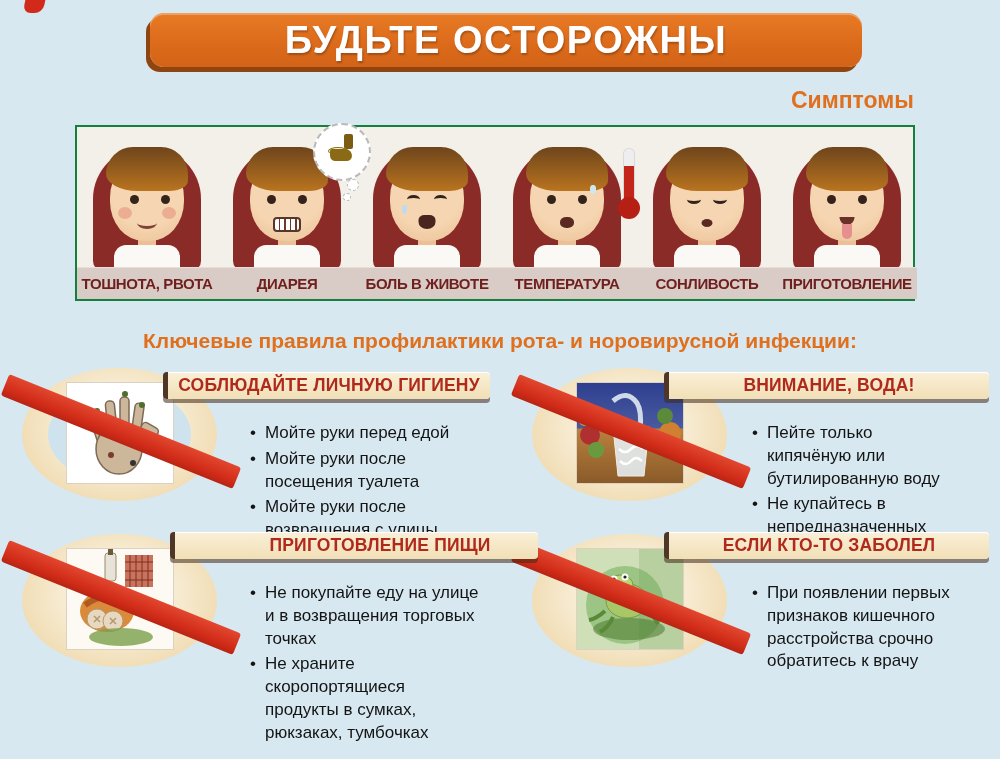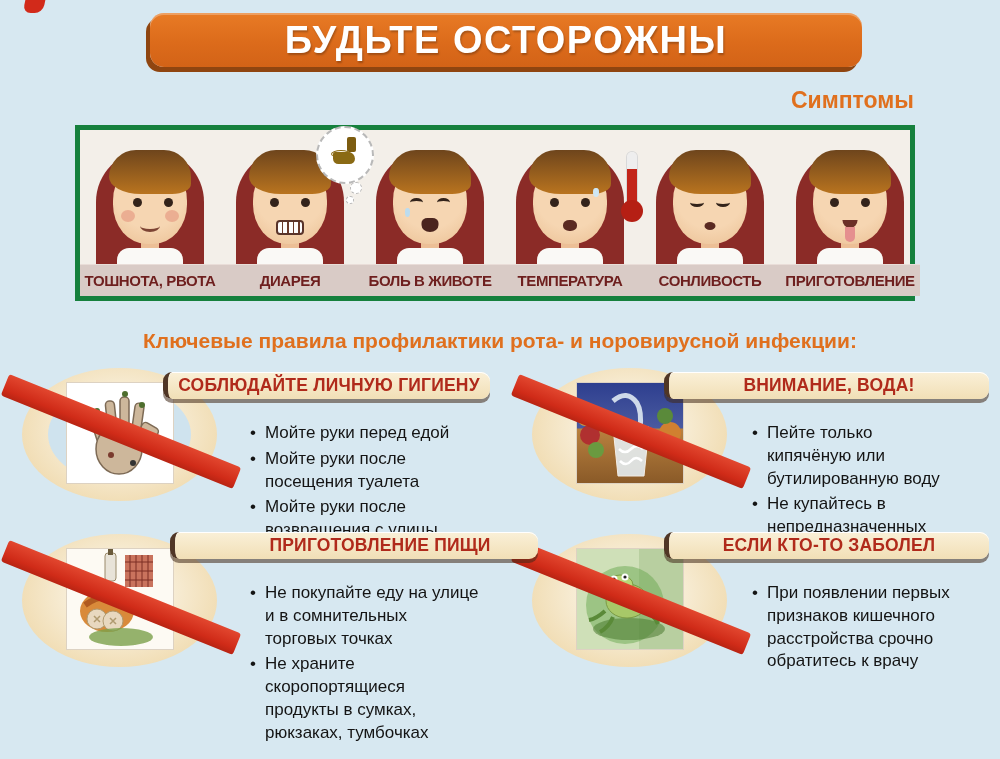--- a/index.html
+++ b/index.html
@@ -16,21 +16,21 @@
     border-radius:14px;display:flex;align-items:center;justify-content:center;
     box-shadow:-4px 5px 0 #8f4510, inset 0 2px 0 rgba(255,255,255,.28);}
   .title-banner span{color:#ffffff;font-weight:bold;font-size:38px;letter-spacing:1.5px;
     text-shadow:1px 2px 2px rgba(0,0,0,.25);white-space:nowrap;}
 
   .h-symptoms{position:absolute;left:0;top:87px;width:914px;text-align:right;
     color:#e0701e;font-size:23px;font-weight:bold;}
 
   
   .band{position:absolute;left:75px;top:125px;width:840px;height:176px;
-    background:#f3efe9;border:5px solid #15803d;box-sizing:border-box;}
+    background:#f3efe9;border:2px solid #15803d;box-sizing:border-box;}
   .faces{position:absolute;left:0;top:0;width:840px;height:144px;display:flex;}
   .kid{position:relative;width:140px;height:144px;}
   .hood{position:absolute;left:16px;top:20px;width:108px;height:124px;background:#8b2b27;
     border-radius:52px 52px 10px 10px;}
   .shirt{position:absolute;left:37px;bottom:0;width:66px;height:26px;background:#faf9f6;
     border-radius:12px 12px 0 0;}
   .neck{position:absolute;left:61px;bottom:22px;width:18px;height:12px;background:#ecbf96;}
   .face{position:absolute;left:33px;top:28px;width:74px;height:86px;
     background:radial-gradient(circle at 50% 42%,#f6d6b2 55%,#eabf93 100%);
     border-radius:50% 50% 46% 46%;}
@@ -107,21 +107,21 @@
     background:#cfe3ee;}
   .photo{position:absolute;left:45px;top:15px;width:106px;height:100px;background:#ffffff;
     box-shadow:0 0 0 1px #ddd2c2;z-index:2;}
   .photo svg{display:block;width:106px;height:100px;}
   .strike{position:absolute;left:-26px;top:52px;width:250px;height:23px;
     background:linear-gradient(180deg,#e2472f 0%,#d02b18 70%,#b82413 100%);
     transform:rotate(22deg);border-radius:3px;z-index:3;}
 
   .rule-banner{position:absolute;height:27px;z-index:4;
     background:linear-gradient(180deg,#faf0d8,#f1dfb6);
-    border-left:5px solid #503626;border-radius:9px;
+    border-left:5px solid #503626;border-radius:4px;
     box-shadow:0 4px 0 rgba(66,42,26,.55), inset 0 1px 0 #ffffff;
     display:flex;align-items:center;justify-content:center;}
   .rule-banner span{color:#b02a1b;font-weight:bold;font-size:17.5px;letter-spacing:.2px;
     white-space:nowrap;}
 
   .bullets{position:absolute;z-index:4;color:#141414;font-size:17px;line-height:1.34;}
   .bullets ul{list-style:none;margin:16px;padding:0;}
   .bullets li{position:relative;padding-left:15px;margin-bottom:3px;}
   .bullets li::before{content:"\2022";position:absolute;left:0;top:0;color:#141414;}
 </style>
@@ -338,21 +338,21 @@
         <ellipse cx="54" cy="88" rx="32" ry="9" fill="#7aa04a" opacity="0.8"></ellipse>
       </svg>
     </div>
     <div class="strike"></div>
   </div>
   <div class="rule-banner" style="left:170px;top:532px;width:316px;padding-left:47px;">
     <span>ПРИГОТОВЛЕНИЕ ПИЩИ</span>
   </div>
   <div class="bullets" style="left:234px;top:566px;width:262px;">
     <ul>
-      <li>Не покупайте еду на улице и в сомнительных торговых точках</li>
+      <li>Не покупайте еду на улице и в возвращения торговых точках</li>
       <li>Не храните скоропортящиеся продукты в сумках, рюкзаках, тумбочках</li>
     </ul>
   </div>
 
   <div class="no-oval" style="left:532px;top:534px;">
     <div class="photo">
       <svg viewBox="0 0 106 100">
         <rect width="106" height="100" fill="#cfe0b8"></rect>
         <rect x="62" y="0" width="44" height="100" fill="#b8cfa0"></rect>
         <circle cx="48" cy="56" r="39" fill="#6aa84f" opacity="0.5"></circle>

